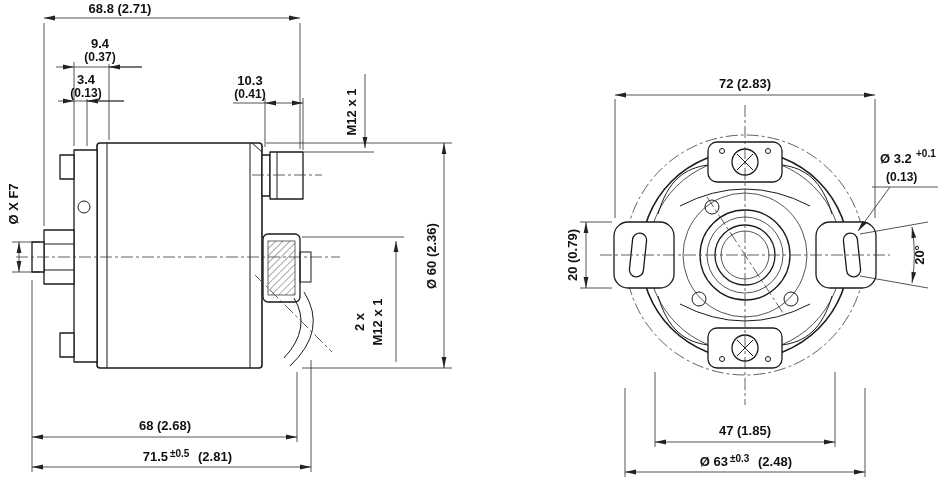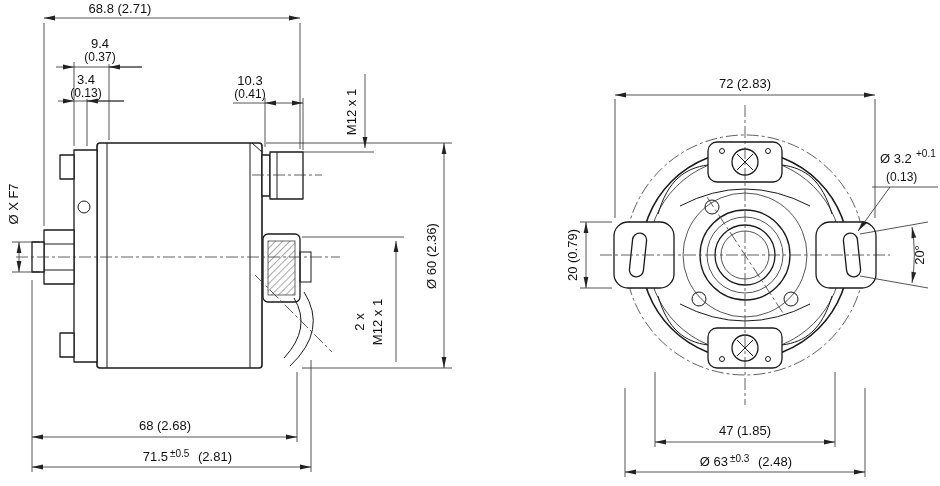--- a/index.html
+++ b/index.html
@@ -1,16 +1,16 @@
 <!DOCTYPE html>
 <html><head>
 <meta charset="utf-8">
 <style>
   html,body{margin:0;padding:0;background:#ffffff;}
-  .stage{position:relative;width:940px;height:486px;background:#ffffff;overflow:hidden;}
+  .stage{position:relative;width:940px;height:486px;background:#ffffff;overflow:hidden;font-weight:bold;}
   svg{display:block;}
   .outline{fill:#ffffff;stroke:#1b1b1b;stroke-width:1.6;stroke-linejoin:round;}
   .outline2{fill:#ffffff;stroke:#1b1b1b;stroke-width:1.3;stroke-linejoin:round;}
   .detail{fill:none;stroke:#1b1b1b;stroke-width:1;}
   .thin{fill:none;stroke:#2a2a2a;stroke-width:.8;}
   .dim{fill:none;stroke:#2a2a2a;stroke-width:.8;}
   .cl{fill:none;stroke:#3a3a3a;stroke-width:.8;stroke-dasharray:12 3 3 3;}
   .dtxt{font-family:"Liberation Sans","DejaVu Sans",sans-serif;font-size:13px;fill:#111;}
   .dtxt2{font-family:"Liberation Sans","DejaVu Sans",sans-serif;font-size:12px;fill:#111;}
   .dsup{font-family:"Liberation Sans","DejaVu Sans",sans-serif;font-size:10px;fill:#111;}

